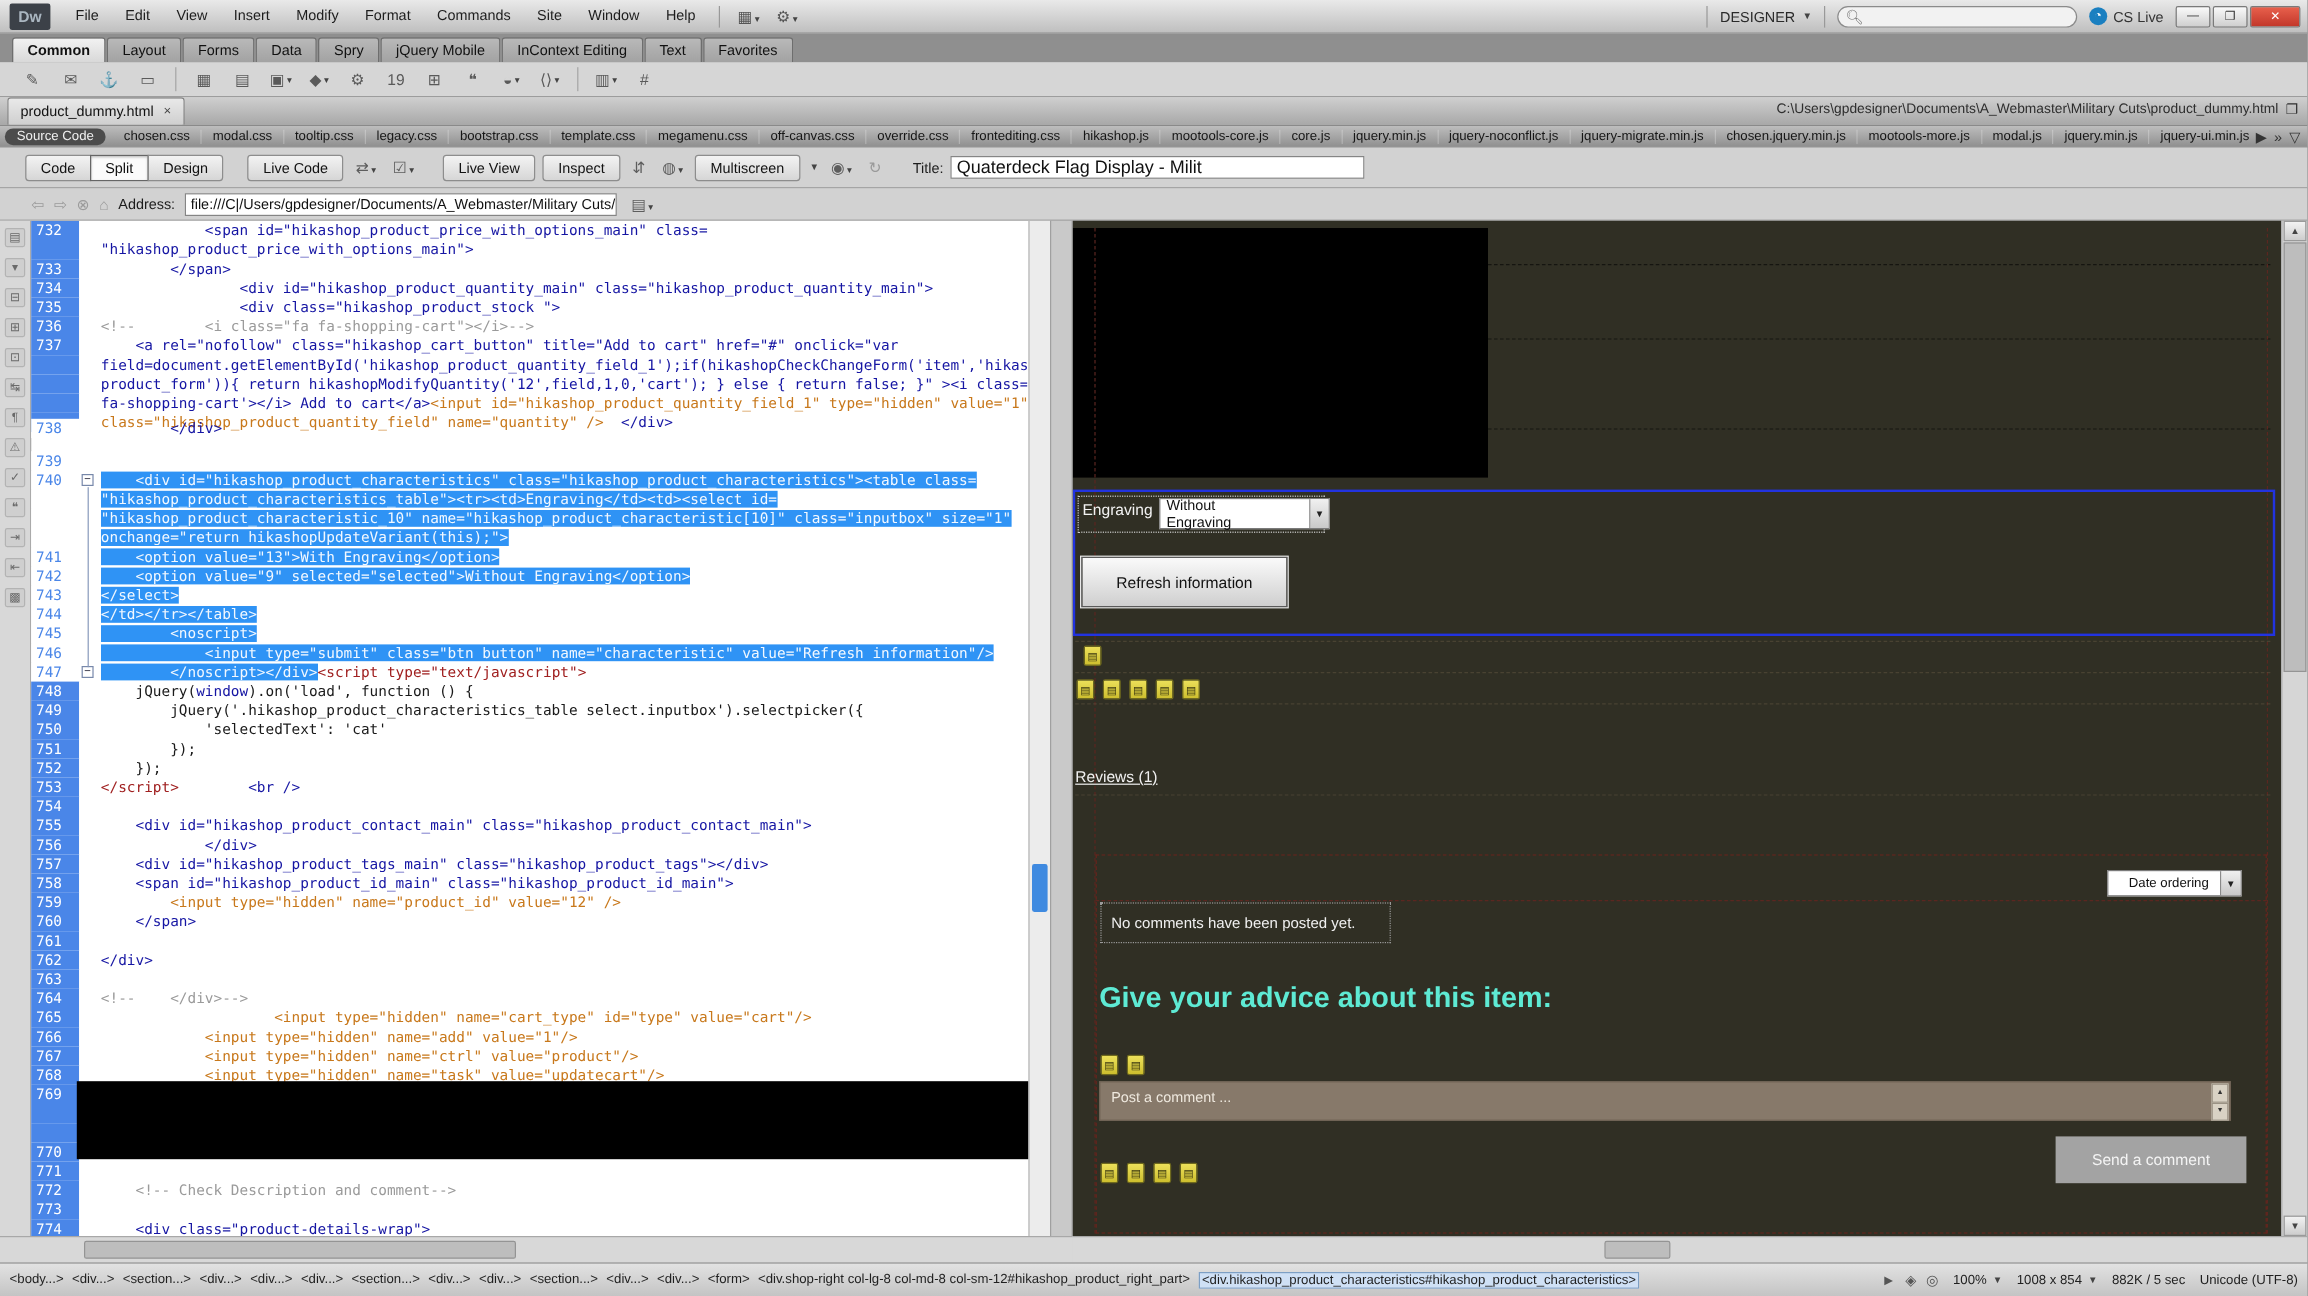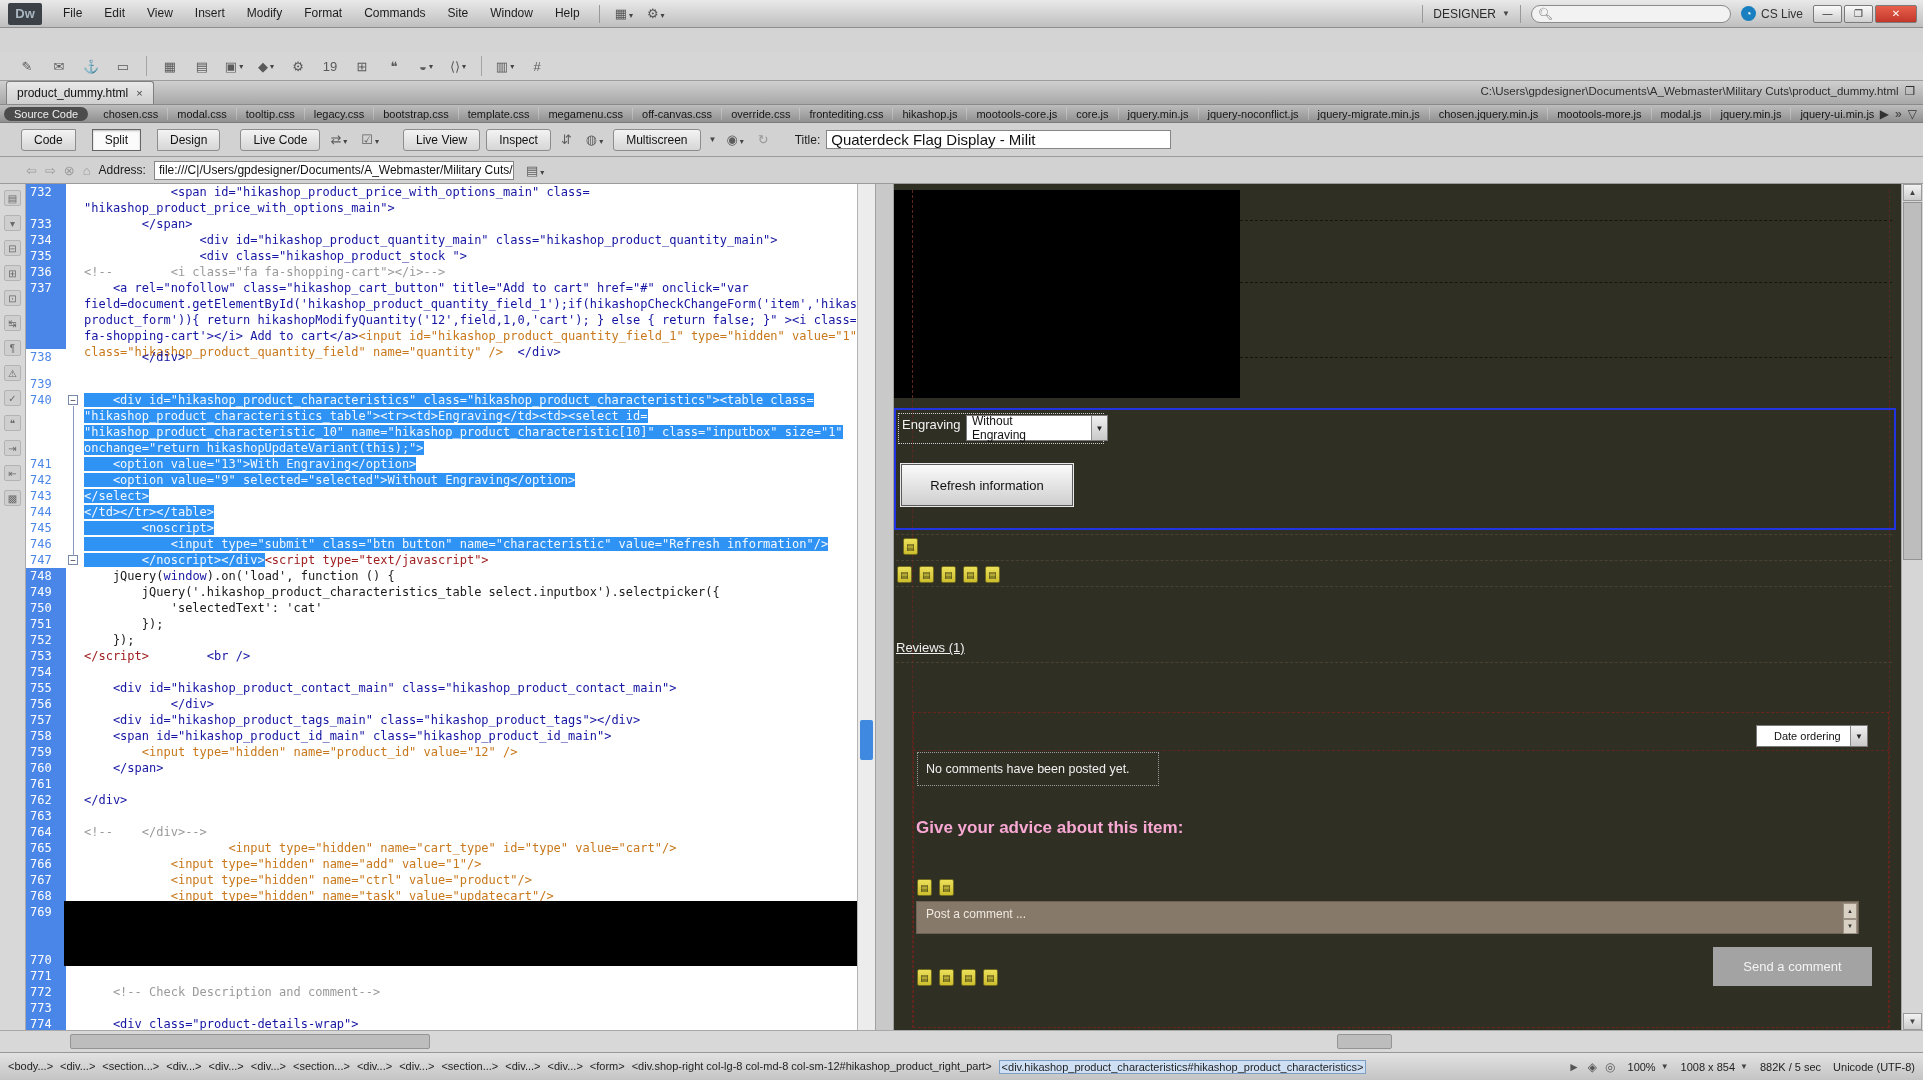--- a/index.html
+++ b/index.html
@@ -57,21 +57,21 @@
     border-bottom:1px solid #7c7c7c;display:flex;align-items:center;gap:0;padding-left:4px;overflow:hidden;}
   .srcpill{background:#4c4c4c;color:#efefef;border-radius:8px;padding:1px 10px;font-size:11px;margin-right:6px;white-space:nowrap;}
   .relfile{padding:0 9px;font-size:11px;color:#161616;white-space:nowrap;border-right:1px solid rgba(255,255,255,.25);}
   .rel-right{margin-left:auto;display:flex;align-items:center;gap:6px;padding-right:6px;color:#333;}
 
   
   .doctoolbar{left:0;top:123px;width:1923px;height:34px;background:#d2d2d2;border-bottom:1px solid #9b9b9b;
     display:flex;align-items:center;gap:6px;padding-left:22px;}
   .tb-btn{padding:3px 12px;background:linear-gradient(#f3f3f3,#d6d6d6);border:1px solid #8d8d8d;border-radius:3px;color:#111;}
   .tb-btn.pressed{background:#fbfbfb;border-color:#666;box-shadow:inset 0 1px 2px rgba(0,0,0,.25);}
-  .tb-seg{display:flex;gap:17px;}
+  .tb-seg{display:flex;gap:0;}
   .tb-seg .tb-btn{border-radius:0;margin-left:-1px;}
   .tb-seg .tb-btn:first-child{border-radius:3px 0 0 3px;}
   .tb-seg .tb-btn:last-child{border-radius:0 3px 3px 0;}
   .tb-ico{color:#5d5d5d;font-size:13px;padding:0 4px;}
   .title-field{width:345px;height:19px;background:#fff;border:1px solid #858585;padding:0 4px;
     font-size:15px;color:#111;display:flex;align-items:center;white-space:nowrap;overflow:hidden;}
 
   
   .addrbar{left:0;top:157px;width:1923px;height:27px;background:#d2d2d2;border-bottom:1px solid #9b9b9b;
     display:flex;align-items:center;gap:8px;padding-left:26px;}
@@ -121,21 +121,21 @@
     border:1px solid #5a5a5a;outline:1px solid #e8e8e8;display:flex;align-items:center;justify-content:center;
     color:#111;font-size:13px;}
   .ymark{position:absolute;width:15px;height:17px;background:linear-gradient(#ece05a,#cdbe2e);
     border:1px solid #6f6a1e;border-radius:2px;color:#3d3a10;font-size:9px;display:flex;align-items:center;justify-content:center;}
   .reviews-link{left:2px;top:456px;color:#f0f0f0;font-size:13px;text-decoration:underline;}
   .reviews-box{left:19px;top:528px;width:976px;height:316px;border:1px dashed #6a241c;}
   .date-select{left:862px;top:541px;width:112px;height:22px;background:#fff;border:1px solid #7a7a7a;
     display:flex;align-items:center;font-size:11px;color:#111;padding-left:17px;}
   .nocomments{left:23px;top:568px;width:242px;height:34px;border:1px dotted #9a9a9a;color:#f0f0f0;
     font-size:12.5px;display:flex;align-items:center;padding-left:8px;}
-  .advice-h{left:22px;top:634px;color:#f9a8d4;font-size:17px;font-weight:bold;}
+  .advice-h{left:22px;top:634px;color:#5eead4;font-size:24px;font-weight:bold;}
   .comment-field{left:22px;top:717px;width:943px;height:33px;background:#87796a;border:1px solid #6e6254;
     color:#efe9df;font-size:12px;display:flex;padding:5px 0 0 9px;}
   .cf-scroll{position:absolute;right:1px;top:1px;width:14px;height:31px;background:#cfc8ba;display:flex;flex-direction:column;}
   .cf-btn{flex:1;border:1px solid #9a9284;font-size:6px;color:#333;display:flex;align-items:center;justify-content:center;background:#d9d2c4;}
   .send-btn{left:819px;top:763px;width:159px;height:39px;background:#a3a3a3;color:#f4f4f4;font-size:13px;
     display:flex;align-items:center;justify-content:center;}
 
   
   .vscroll-design{left:1901px;top:184px;width:22px;height:846px;background:#d6d6d6;border-left:1px solid #a8a8a8;}
   .vs-btn{position:absolute;left:1px;width:19px;height:17px;background:linear-gradient(#f2f2f2,#cdcdcd);
@@ -192,20 +192,31 @@
         <span>CS Live</span>
       </div>
       <div class="winbtns">
         <div class="winbtn">—</div>
         <div class="winbtn">❐</div>
         <div class="winbtn close">✕</div>
       </div>
     </div>
   </div>
 
+  <div class="abs inserttabs" id="insert-tabs">
+      <div class="itab active">Common</div>
+      <div class="itab">Layout</div>
+      <div class="itab">Forms</div>
+      <div class="itab">Data</div>
+      <div class="itab">Spry</div>
+      <div class="itab">jQuery Mobile</div>
+      <div class="itab">InContext Editing</div>
+      <div class="itab">Text</div>
+      <div class="itab">Favorites</div>
+    </div>
 
   <div class="abs iconrow" id="insert-icons">
       <span class="tool-ico">✎</span>
       <span class="tool-ico">✉</span>
       <span class="tool-ico">⚓</span>
       <span class="tool-ico">▭</span>
       <span class="ico-sep"></span>
       <span class="tool-ico">▦</span>
       <span class="tool-ico">▤</span>
       <span class="tool-ico">▣<span class="caret">▾</span></span>

